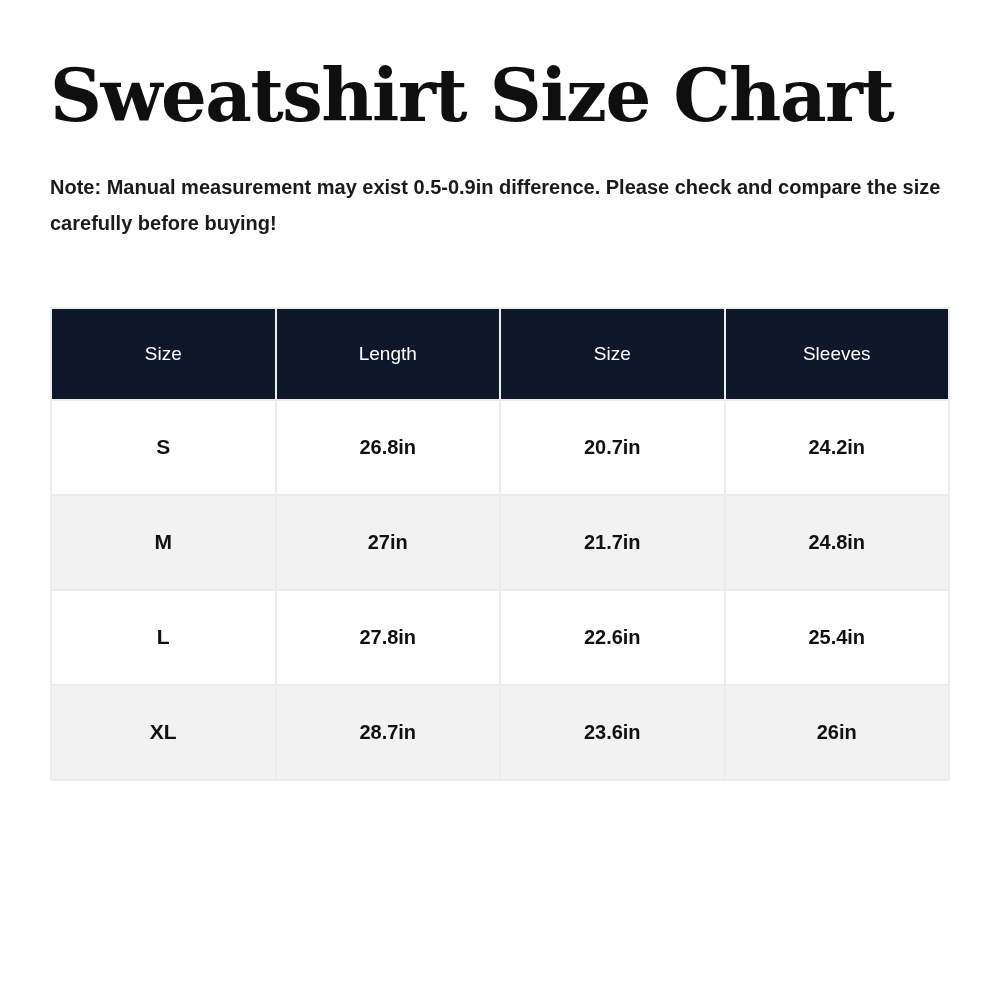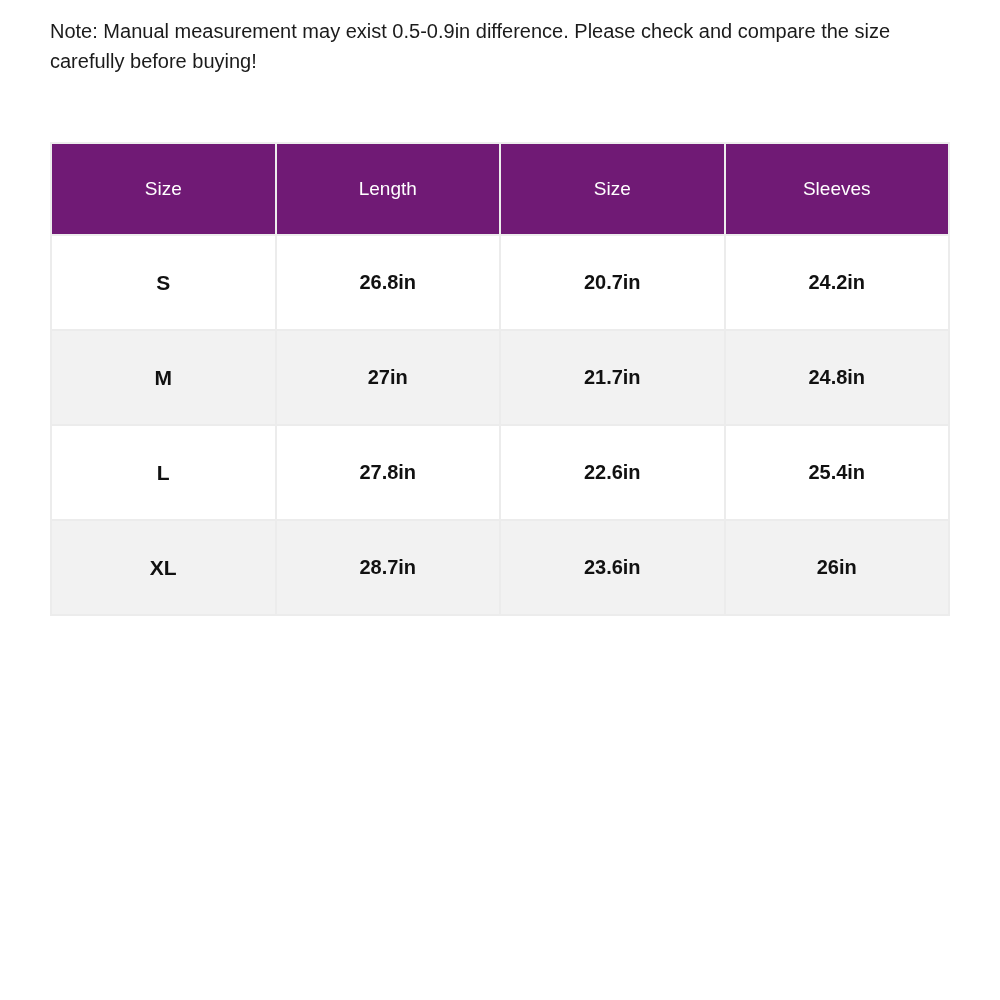--- a/index.html
+++ b/index.html
@@ -23,35 +23,35 @@
     padding-top: 56px;
     font-family: "DejaVu Serif", serif;
     font-weight: 700;
     font-size: 72px;
     line-height: 1.12;
     letter-spacing: -1.5px;
     color: #0f0f0f;
     white-space: nowrap;
   }
   .note {
-    margin-top: 16px;
+    margin-top: 32px;
     max-width: 900px;
     font-size: 20px;
-    line-height: 30px;
-    font-weight: 400;
+    line-height: 36px;
+    font-weight: 700;
     color: #1b1b1b;
   }
   table.size-table {
     margin-top: 66px;
     width: 900px;
     border-collapse: collapse;
     table-layout: fixed;
   }
   table.size-table th {
-    background: #701a75;
+    background: #0f172a;
     color: #ffffff;
     font-weight: 400;
     font-size: 19px;
     height: 92px;
     text-align: center;
     vertical-align: middle;
     border: 2px solid #ededed;
   }
   table.size-table td {
     height: 95px;
@@ -69,20 +69,21 @@
   }
   table.size-table tbody tr:nth-child(even) td {
     background: #f2f2f2;
   }
 </style>
 </head>
 <body>
 
 <div class="container">
 
+  <h1 class="page-title">Sweatshirt Size Chart</h1>
 
   <p class="note">Note: Manual measurement may exist 0.5-0.9in difference. Please check and compare the size carefully before buying!</p>
 
   <table class="size-table">
     <thead>
       <tr>
         <th>Size</th>
         <th>Length</th>
         <th>Size</th>
         <th>Sleeves</th>

